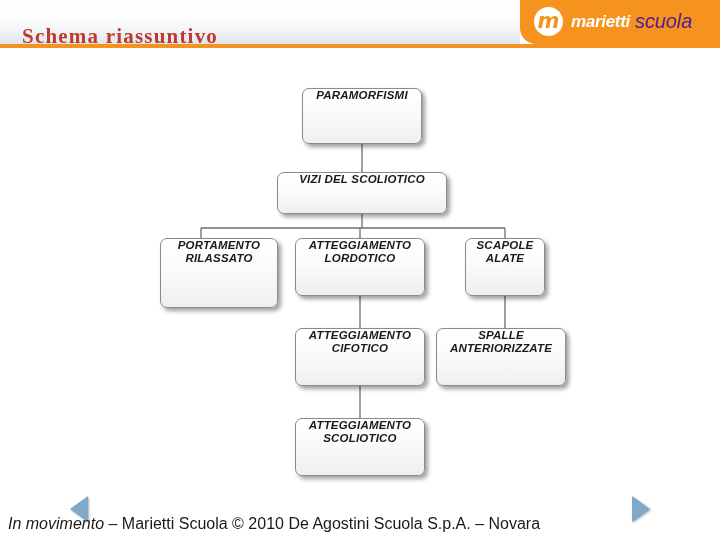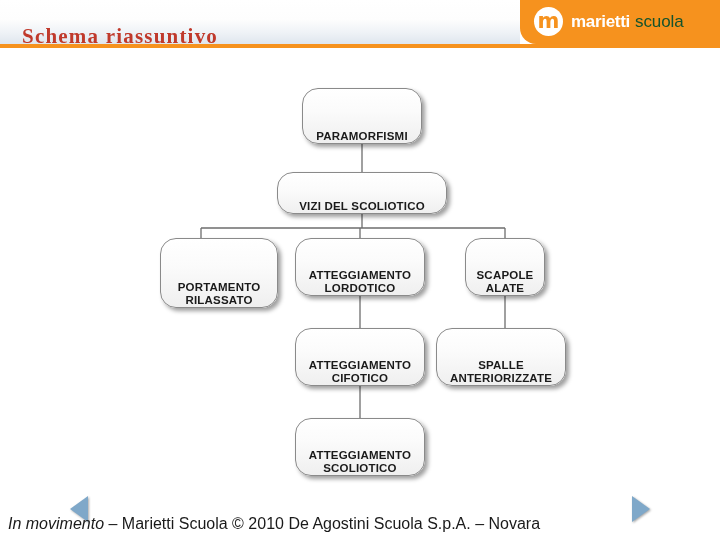--- a/index.html
+++ b/index.html
@@ -48,20 +48,21 @@
     background: #f6921e;
     border-bottom-left-radius: 16px;
     overflow: hidden;
   }
   .logo-inner {
     position: absolute;
     left: 14px;
     top: 7px;
     display: flex;
     align-items: center;
+    font-style: italic;
   }
   .logo-mark {
     width: 29px;
     height: 29px;
     border-radius: 50%;
     background: #ffffff;
     position: relative;
     margin-right: 8px;
   }
   .logo-mark::after {
@@ -77,22 +78,22 @@
     color: #f6921e;
     font-family: "DejaVu Sans", sans-serif;
   }
   .logo-text-a {
     font-size: 17px;
     font-weight: bold;
     color: #ffffff;
     letter-spacing: -0.3px;
   }
   .logo-text-b {
-    font-size: 17px;
-    color: #14532d;
+    font-size: 20px;
+    color: #4c1d95;
     letter-spacing: -0.1px;
     margin-left: 5px;
   }
   .header-rule {
     position: absolute;
     left: 0;
     top: 44px;
     width: 720px;
     height: 4px;
     background: #f6921e;
@@ -116,26 +117,27 @@
   }
   .diagram svg {
     position: absolute;
     left: 0; top: 0;
   }
   .node {
     position: absolute;
     box-sizing: border-box;
     background: linear-gradient(to bottom, #ffffff 0%, #fbfbfb 40%, #efefef 100%);
     border: 1px solid #8a8a8a;
-    border-radius: 16px;
+    border-radius: 7px;
     box-shadow: 3px 3px 4px rgba(0,0,0,0.38);
     display: flex;
-    align-items: flex-end;
+    align-items: flex-start;
     justify-content: center;
     text-align: center;
+    font-style: italic;
   }
   .node-label {
     font-size: 11.5px;
     font-weight: bold;
     color: #1a1a1a;
     line-height: 13px;
     letter-spacing: 0.2px;
     white-space: pre-line;
     font-family: "Liberation Sans", sans-serif;
   }

